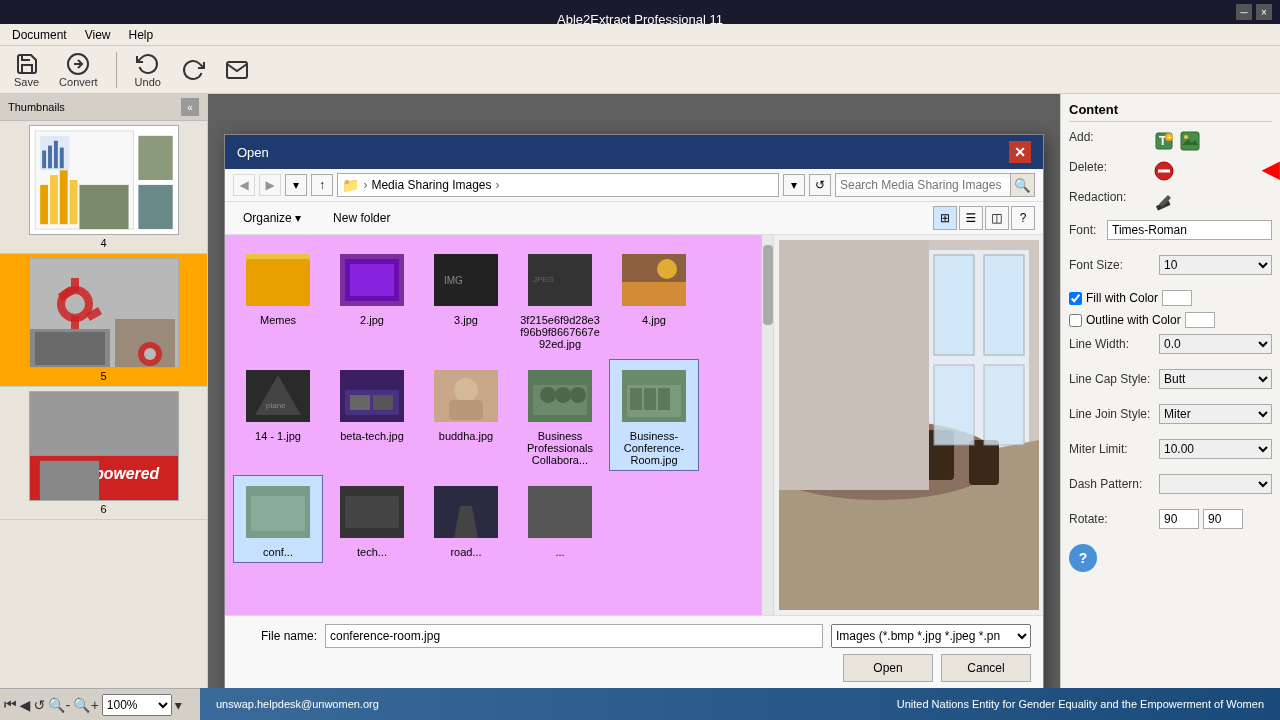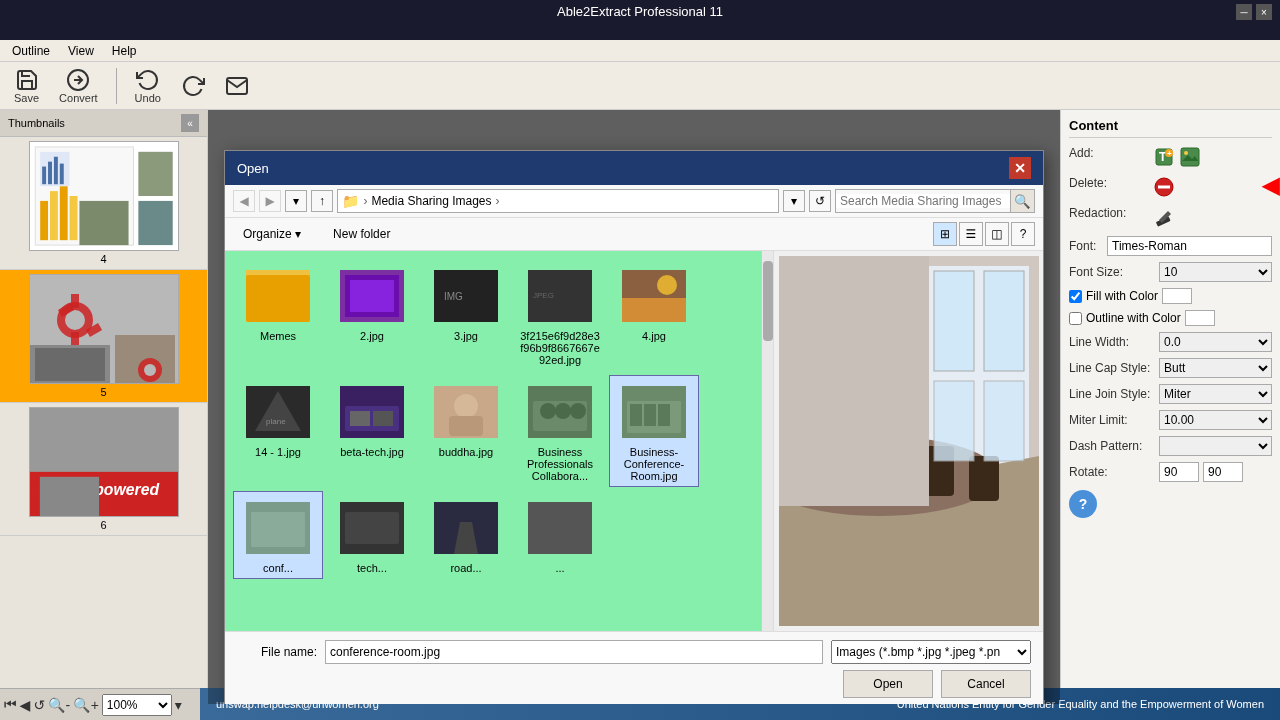--- a/index.html
+++ b/index.html
@@ -4,23 +4,23 @@
   <style>
     * { box-sizing: border-box; margin: 0; padding: 0; font-family: 'Segoe UI', Arial, sans-serif; }
     body { width: 1280px; height: 720px; overflow: hidden; background: #d4d0c8; position: relative; }
 
     
     .title-bar {
       background: #1a1a2e;
       color: white;
       text-align: center;
       font-size: 13px;
-      padding: 4px 0;
+      padding: 12px 0;
       position: relative;
-      height: 40px;
+      height: 24px;
       line-height: 16px;
     }
     .title-bar-controls {
       position: absolute;
       right: 8px;
       top: 4px;
       display: flex;
       gap: 4px;
     }
     .title-btn {
@@ -161,21 +161,21 @@
     }
     .panel-icon-btn {
       width: 22px; height: 22px;
       cursor: pointer;
       display: flex; align-items: center; justify-content: center;
       border: none; background: none;
     }
     .panel-field {
       display: flex;
       align-items: center;
-      margin-bottom: 6px;
+      margin-bottom: 15px;
     }
     .panel-field-label {
       width: 90px;
       font-size: 12px;
       color: #333;
     }
     .panel-input {
       flex: 1;
       height: 20px;
       border: 1px solid #aaa;
@@ -247,21 +247,21 @@
       top: 0; left: 0; right: 0; bottom: 0;
       background: rgba(0,0,0,0.3);
       display: flex;
       align-items: flex-start;
       justify-content: center;
       padding-top: 40px;
       z-index: 100;
     }
     .dialog {
       width: 820px;
-      background: #86efac;
+      background: #f0abfc;
       border: 1px solid #888;
       box-shadow: 4px 4px 16px rgba(0,0,0,0.4);
     }
     .dialog-title-bar {
       background: #1e3a6e;
       color: white;
       padding: 6px 12px;
       display: flex;
       justify-content: space-between;
       align-items: center;
@@ -515,21 +515,21 @@
 
 <div class="title-bar">
   <span>Able2Extract Professional 11</span>
   <div class="title-bar-controls">
     <button class="title-btn">─</button>
     <button class="title-btn">×</button>
   </div>
 </div>
 
 <div class="menu-bar">
-  <span class="menu-item">Outline</span>
+  <span class="menu-item">Document</span>
   <span class="menu-item">View</span>
   <span class="menu-item">Help</span>
 </div>
 
 <div class="toolbar">
   <button class="toolbar-btn">
     <svg viewBox="0 0 24 24" fill="none" stroke="#333" stroke-width="2">
       <path d="M19 21H5a2 2 0 01-2-2V5a2 2 0 012-2h11l5 5v11a2 2 0 01-2 2z"></path>
       <polyline points="17 21 17 13 7 13 7 21"></polyline>
       <polyline points="7 3 7 8 15 8"></polyline>

